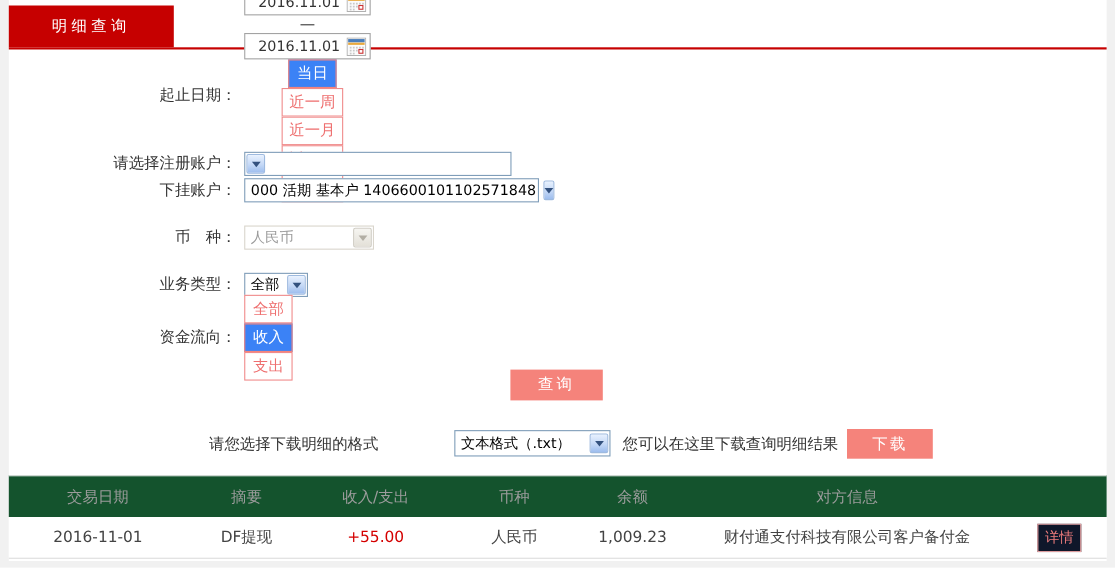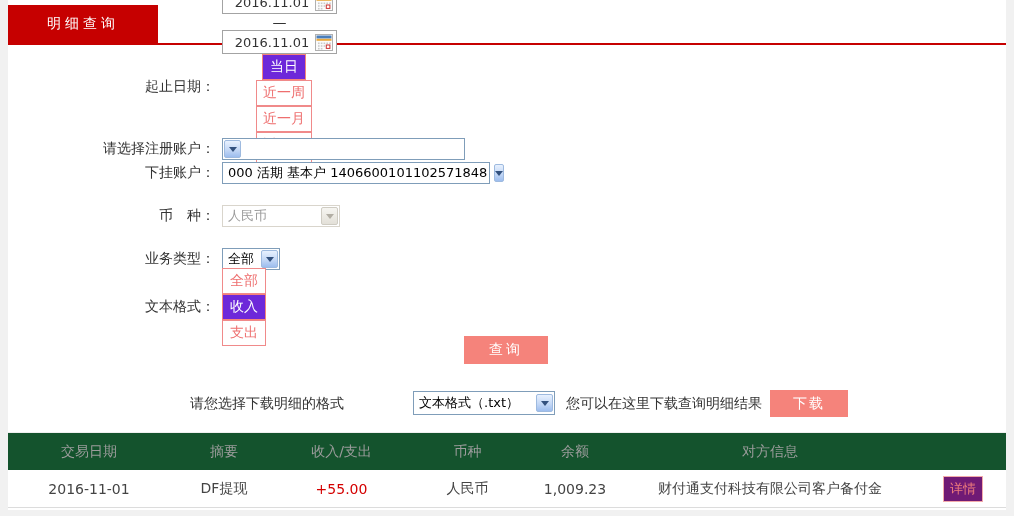--- a/index.html
+++ b/index.html
@@ -37,21 +37,21 @@
   .date-field .val { flex:1; text-align:center; font-size:13px; color:#333; }
   .cal-icon { width:18px; height:17px; flex:0 0 auto; cursor:pointer; display:inline-flex; }
   .dash { margin:0 8px; color:#333; }
   
   .qbtn {
     height:26px; min-width:44px; padding:0 6px; margin-left:9px;
     display:inline-flex; align-items:center; justify-content:center;
     background:#fff; border:1px solid #f08a8a; color:#ee6f6f;
     font-size:14px; cursor:pointer; white-space:nowrap;
   }
-  .qbtn.active { background:#6d28d9; border-color:#f5837b; color:#fff; }
+  .qbtn.active { background:#3b82f6; border-color:#f5837b; color:#fff; }
   
   .xpselect {
     height:22px; border:1px solid #7f9db9; background:#fff;
     display:inline-flex; align-items:center; cursor:pointer;
   }
   .xpselect .txt {
     padding:0 6px 0 5px; font-size:13px; color:#000; white-space:nowrap;
   }
   .xpselect .arrow {
     width:17px; height:18px; margin:1px; border-radius:2px;
@@ -100,21 +100,21 @@
     background:#fff; display:flex; align-items:center;
     color:#444; border-bottom:1px solid #dcdcdc;
   }
   .c { text-align:center; flex:0 0 auto; overflow:hidden; white-space:nowrap; }
   .c1 { width:162px; } .c2 { width:108px; } .c3 { width:127px; }
   .c4 { width:125px; } .c5 { width:90px; }  .c6 { width:300px; }
   .c7 { width:86px; display:flex; justify-content:center; }
   .amount-in { color:#d40000; }
   .detail-btn {
     min-width:40px; height:26px; padding:0 5px;
-    background:#701a75; border:1px solid #f3abab; color:#ee7c7c;
+    background:#0f172a; border:1px solid #f3abab; color:#ee7c7c;
     font-size:13px; display:inline-flex; align-items:center; justify-content:center;
     cursor:pointer;
   }
 </style>
 </head>
 <body>
 
 <div class="content">
 
   <div class="tab">明细查询</div>
@@ -219,21 +219,21 @@
       <div class="xpselect">
         <span class="txt">全部</span>
         <span class="arrow">
             <span class="tri"></span>
           </span>
       </div>
     </div>
   </div>
 
   <div class="frow" style="top:294px; height:26px;">
-    <div class="flabel">文本格式：</div>
+    <div class="flabel">资金流向：</div>
     <div class="ctrl" style="margin-left:-2px;">
       <div class="qbtn">全部</div>
       <div class="qbtn active">收入</div>
       <div class="qbtn">支出</div>
     </div>
   </div>
 
   <button class="query-btn">查询</button>
 
   <div class="download-row">

